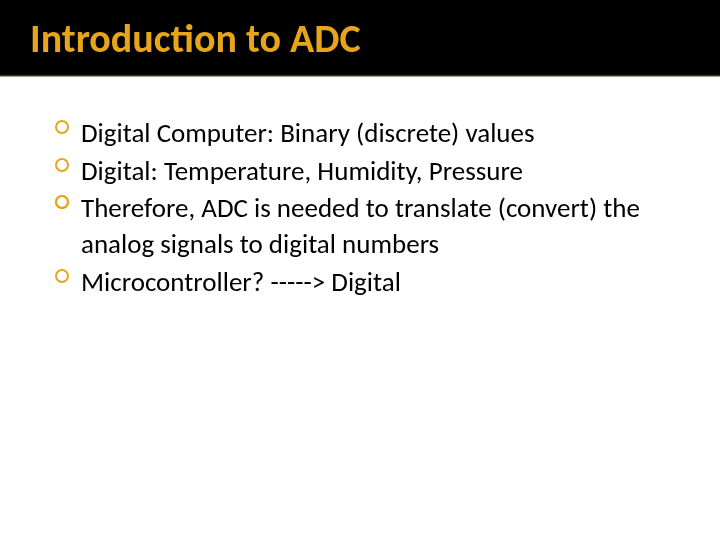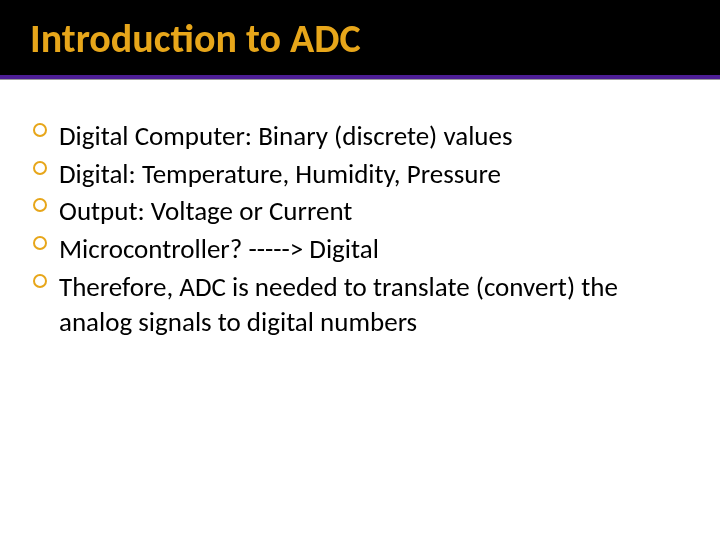--- a/index.html
+++ b/index.html
@@ -15,35 +15,35 @@
     width: 720px;
     height: 540px;
     position: relative;
     background: #ffffff;
   }
   .title-band {
     background: #000000;
     width: 100%;
     box-sizing: border-box;
     padding: 14px 8px 12px 30px;
-    border-bottom: 4px solid #4c1d95;
+    border-bottom: 1px solid #4c1d95;
   }
   .title-text {
     color: #e7a61a;
     font-size: 40px;
     font-weight: 700;
     letter-spacing: 0px;
   }
   .divider {
     height: 1px;
     background: #9a9a9a;
     width: 100%;
   }
   .content {
-    padding: 38px 40px 0 33px;
+    padding: 38px 40px 0 55px;
     color: #000000;
     font-size: 27px;
     line-height: 1.32;
   }
   .item {
     position: relative;
     padding-left: 26px;
     margin-bottom: 2px;
   }
   .bullet {
@@ -73,27 +73,26 @@
     </div>
 
 
     <div class="item">
       <span class="bullet"></span>
       <span>Digital: Temperature,  Humidity, Pressure</span>
     </div>
 
     <div class="item">
       <span class="bullet"></span>
-      <span>Output: Voltage or Current</span>
+    </div>
+
+    <div class="item">
+      <span class="bullet"></span>
+      <span>Therefore, ADC is needed to translate (convert) the analog signals to digital numbers</span>
     </div>
 
     <div class="item">
       <span class="bullet"></span>
       <span>Microcontroller? -----&gt; Digital</span>
     </div>
 
-    <div class="item">
-      <span class="bullet"></span>
-      <span>Therefore, ADC is needed to translate (convert) the analog signals to digital numbers</span>
-    </div>
-
   </div>
 </div>
 
 </body></html>

